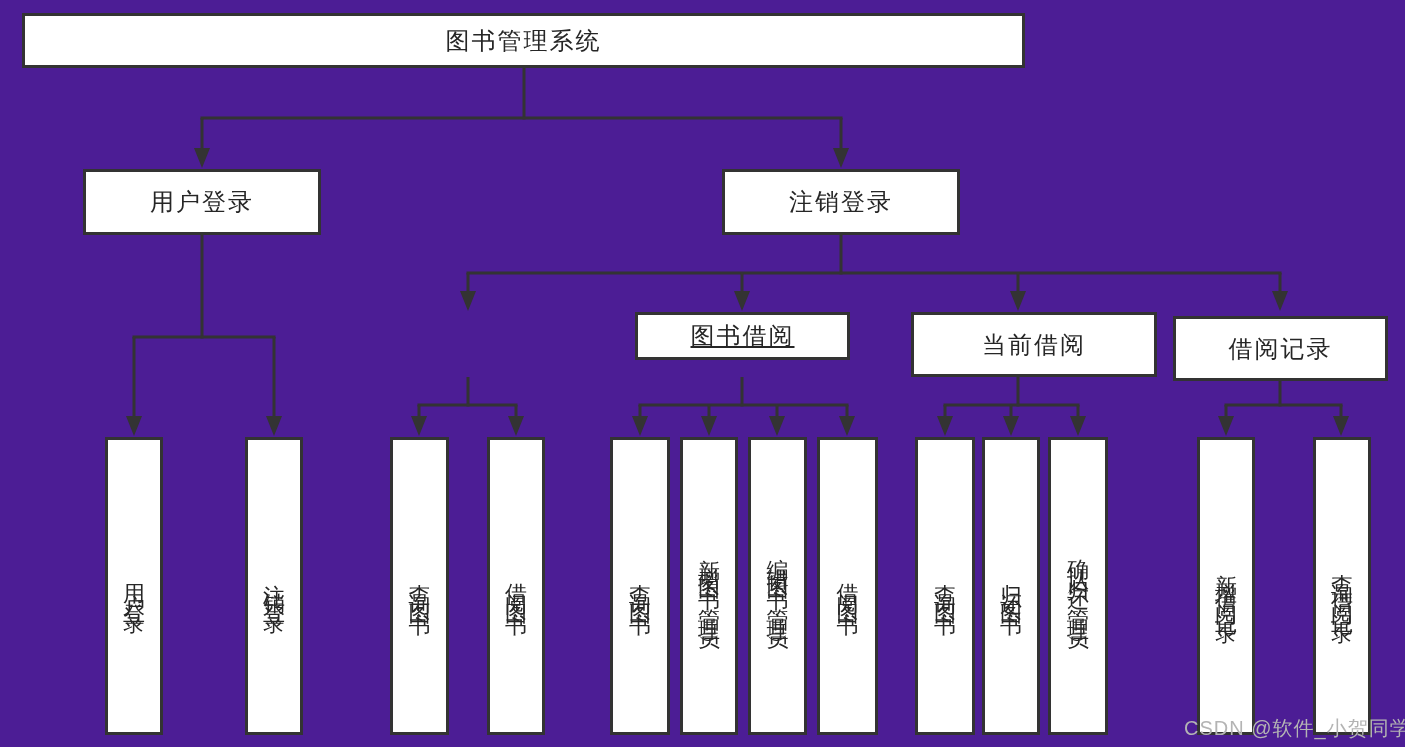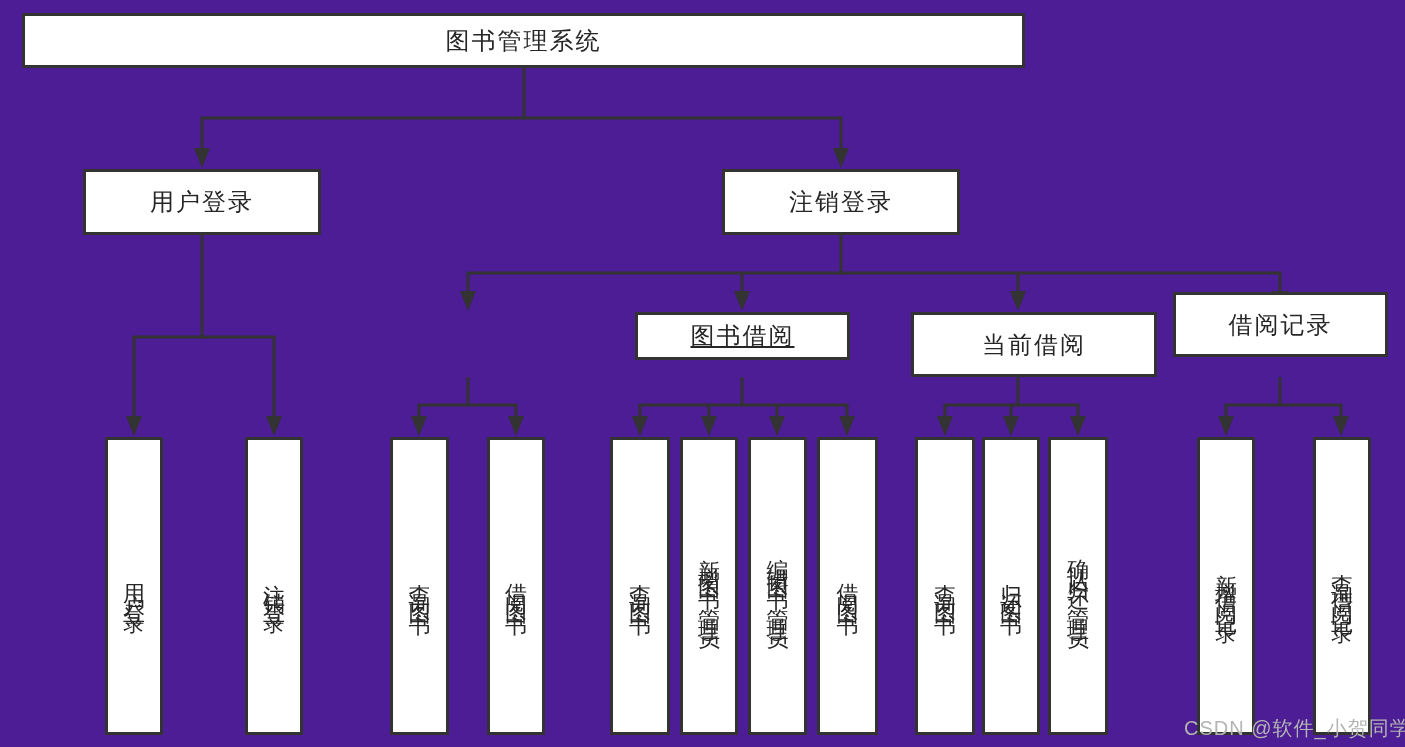--- a/index.html
+++ b/index.html
@@ -129,21 +129,21 @@
     </g>
   </svg>
 
   <div class="node box-h" style="left:22px; top:13px; width:1003px; height:55px;">图书管理系统</div>
 
   <div class="node box-h" style="left:83px; top:169px; width:238px; height:66px;">用户登录</div>
   <div class="node box-h" style="left:722px; top:169px; width:238px; height:66px;">注销登录</div>
 
   <div class="node box-h" style="left:635px; top:312px; width:215px; height:48px;text-decoration:underline;">图书借阅</div>
   <div class="node box-h" style="left:911px; top:312px; width:246px; height:65px;">当前借阅</div>
-  <div class="node box-h" style="left:1173px; top:292px; width:215px; height:65px;">借阅记录</div>
+  <div class="node box-h" style="left:1173px; top:316px; width:215px; height:65px;">借阅记录</div>
 
   <div class="node box-v" style="left:105px; top:437px; width:58px; height:298px;">用户登录</div>
   <div class="node box-v" style="left:245px; top:437px; width:58px; height:298px;">注销登录</div>
 
   <div class="node box-v" style="left:390px; top:437px; width:59px; height:298px;">查询图书</div>
   <div class="node box-v" style="left:487px; top:437px; width:58px; height:298px;">借阅图书</div>
 
   <div class="node box-v" style="left:610px; top:437px; width:60px; height:298px;">查询图书</div>
   <div class="node box-v" style="left:680px; top:437px; width:58px; height:298px;">新增图书（管理员）</div>
   <div class="node box-v" style="left:748px; top:437px; width:59px; height:298px;">编辑图书（管理员）</div>

